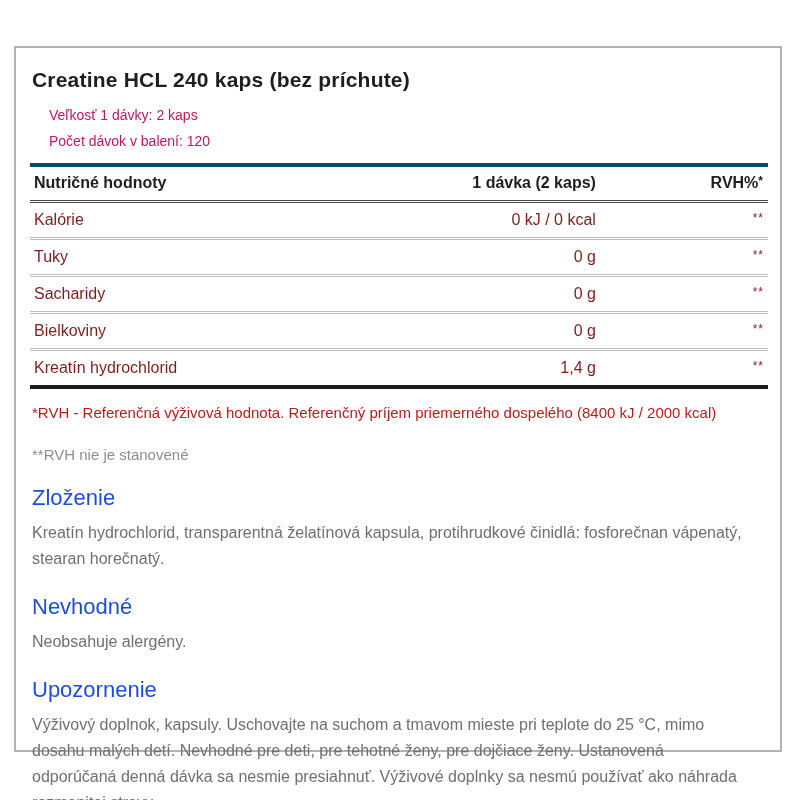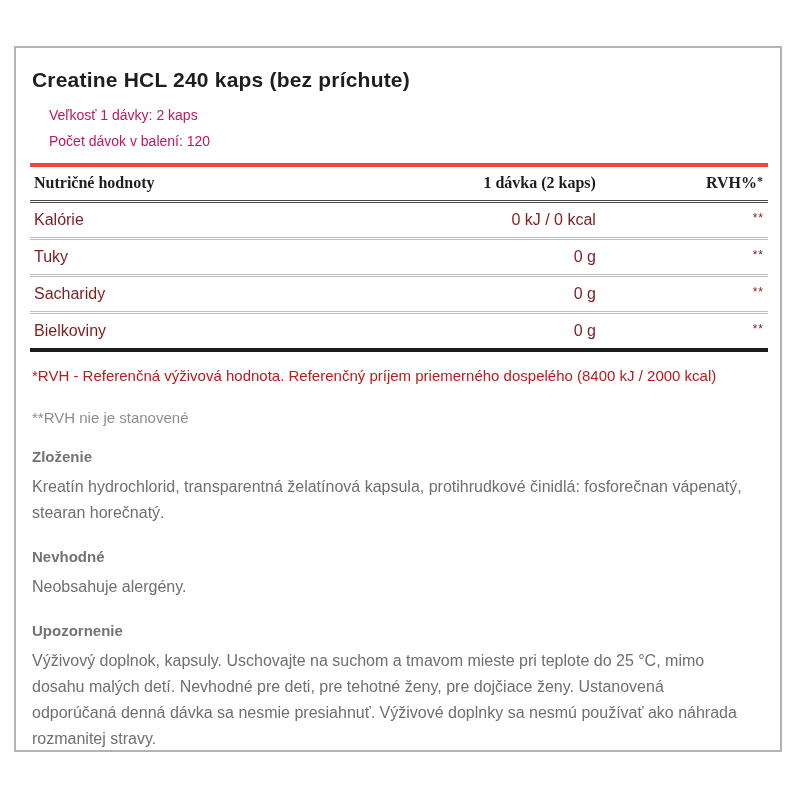--- a/index.html
+++ b/index.html
@@ -42,22 +42,21 @@
   table.nutrition {
     width: 100%;
     border-collapse: collapse;
     margin-top: 9px;
     table-layout: fixed;
   }
   table.nutrition col.c-name  { width: 57%; }
   table.nutrition col.c-value { width: 27%; }
   table.nutrition col.c-rvh   { width: 16%; }
   table.nutrition thead tr {
-    border-top: 4px solid #ef4444;
-    font-family: Liberation Serif, serif;
+    border-top: 4px solid #0c4a6e;
   }
   table.nutrition thead th {
     font-size: 16px;
     font-weight: bold;
     color: #1e1e1e;
     padding: 7px 0 8px 0;
     border-bottom: 3px double #4a4a4a;
   }
   table.nutrition th.name, table.nutrition td.name {
     text-align: left;
@@ -93,23 +92,23 @@
     line-height: 24px;
     max-width: 696px;
     margin: 12px 0 0 2px;
   }
   .footnote-2 {
     font-size: 15px;
     color: #8d8d8d;
     margin: 21px 0 0 2px;
   }
   .section-heading {
-    font-size: 15px;
-    font-weight: bold;
-    color: #737373;
+    font-size: 22px;
+    font-weight: normal;
+    color: #1d4ed8;
     margin: 22px 0 0 2px;
   }
   .section-body {
     font-size: 16px;
     color: #6f6f6f;
     line-height: 26px;
     margin: 9px 17px 0 2px;
     max-width: 730px;
   }
 </style>
@@ -152,20 +151,25 @@
         <tr>
           <td class="name">Sacharidy</td>
           <td class="value">0 g</td>
           <td class="rvh"><span class="stars">**</span></td>
         </tr>
         <tr>
           <td class="name">Bielkoviny</td>
           <td class="value">0 g</td>
           <td class="rvh"><span class="stars">**</span></td>
         </tr>
+        <tr>
+          <td class="name">Kreatín hydrochlorid</td>
+          <td class="value">1,4 g</td>
+          <td class="rvh"><span class="stars">**</span></td>
+        </tr>
       </tbody>
     </table>
 
     <div class="footnote">*RVH - Referenčná výživová hodnota. Referenčný príjem priemerného dospelého (8400 kJ / 2000 kcal)</div>
 
     <div class="footnote-2">**RVH nie je stanovené</div>
 
     <div class="section-heading">Zloženie</div>
     <div class="section-body">Kreatín hydrochlorid, transparentná želatínová kapsula, protihrudkové činidlá: fosforečnan vápenatý, stearan horečnatý.</div>
 

